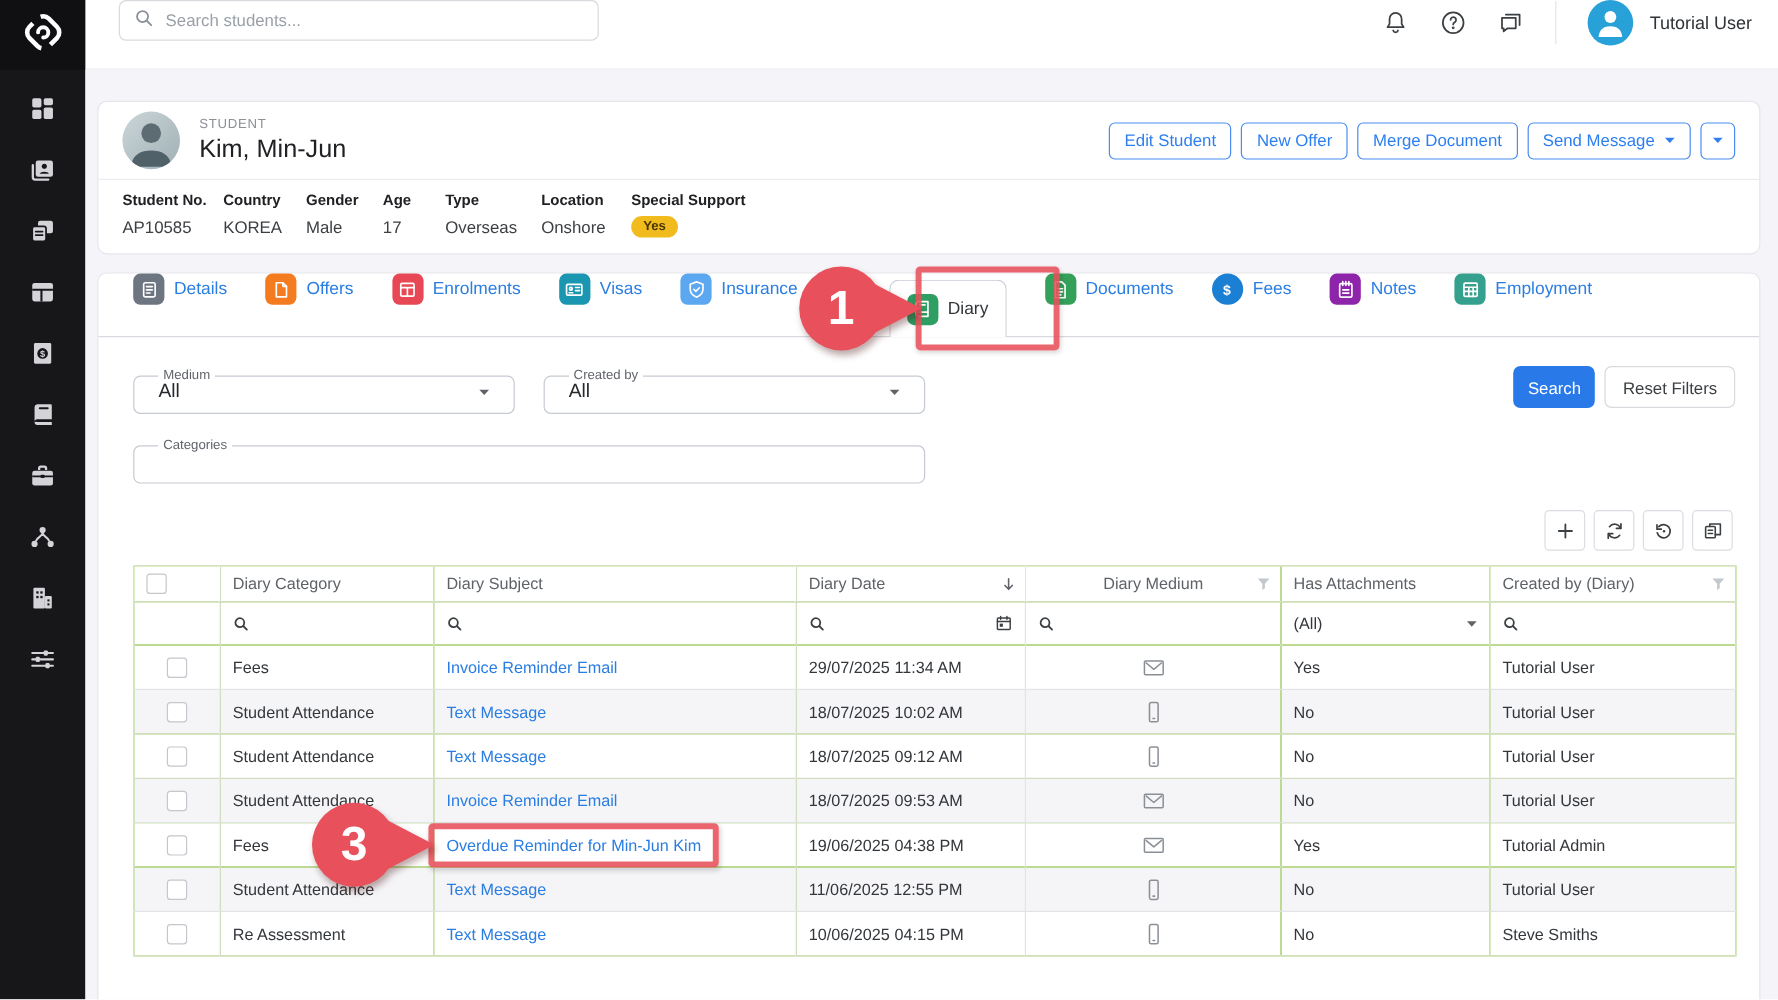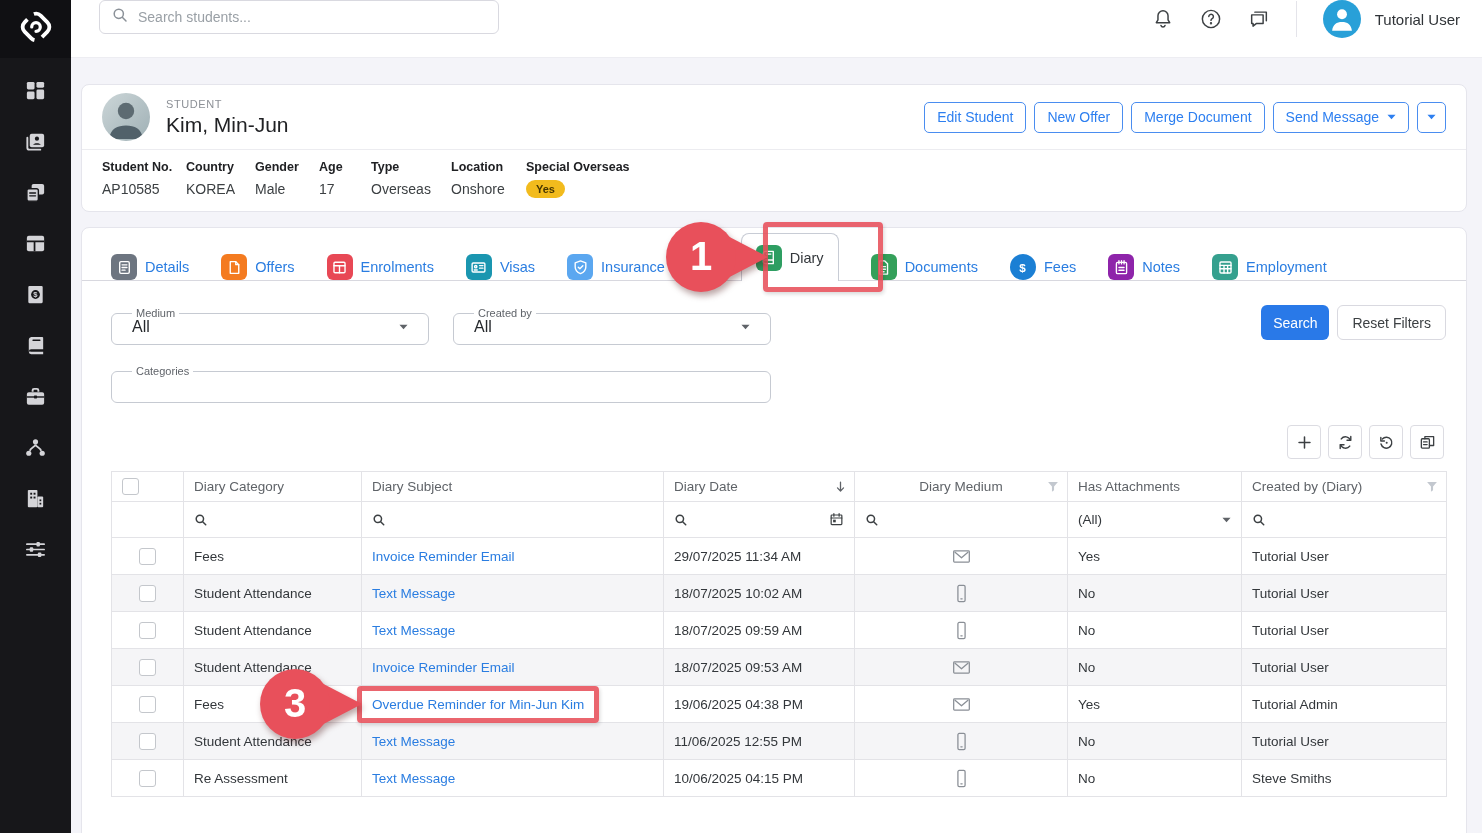--- a/index.html
+++ b/index.html
@@ -44,21 +44,21 @@
   .ci svg{width:9px;height:6px}
   .btn-caret{padding:0 9px}
   .sc-div{height:1px;background:#ececf0}
   .sc-info{display:flex;padding:10px 20px 13px}
   .field .flabel{font-size:12.5px;font-weight:700;color:#202124}
   .field .fvalue{font-size:14px;color:#3c4043;margin-top:7px}
   .field.f0{width:84px}.field.f1{width:69px}.field.f2{width:64px}.field.f3{width:52px}.field.f4{width:80px}.field.f5{width:75px}.field.f6{flex:1}
   .badge{display:inline-block;background:#f2bb1d;color:#473600;font-size:11px;font-weight:700;border-radius:10px;padding:3px 10px;margin-top:6px}
   
   .panel{flex:1;display:flex;flex-direction:column;position:relative;margin-bottom:-12px}
-  .tabstrip{display:flex;align-items:flex-end;height:53px;padding:0 20px 0 29px;border-bottom:1px solid #d8d8df;gap:32px;flex-shrink:0}
+  .tabstrip{display:flex;align-items:flex-start;height:53px;padding:0 20px 0 29px;border-bottom:1px solid #d8d8df;gap:32px;flex-shrink:0}
   .tab{display:flex;align-items:center;gap:8px;font-size:14.5px;color:#2a7de1;cursor:pointer;white-space:nowrap}
   .chip{width:26px;height:26px;border-radius:6px;display:flex;align-items:center;justify-content:center;flex-shrink:0}
   .chip.round{border-radius:50%}
   .chip svg{width:17px;height:17px}
   .tab.active{color:#33373b;background:#fff;border:1px solid #c8ccd5;border-bottom:none;border-radius:8px 8px 0 0;height:48px;padding:0 14px;align-self:flex-end;margin-bottom:-1px;margin-left:44px}
   
   .filters{position:relative;padding:26px 20px 0 29px;flex-shrink:0}
   .frow{display:flex;gap:24px}
   .frow + .frow{margin-top:20px}
   fieldset.sel{width:318px;height:38px;border:1px solid #c6cad2;border-radius:6px;padding:0 20px 6px;background:#fff;cursor:pointer}
@@ -324,21 +324,21 @@
               <div class="fvalue">17</div>
             </div>
             <div class="field f4">
               <div class="flabel">Type</div>
               <div class="fvalue">Overseas</div>
             </div>
             <div class="field f5">
               <div class="flabel">Location</div>
               <div class="fvalue">Onshore</div>
             </div>
-            <div class="field f6"><div class="flabel">Special Overseas</div><span class="badge">Yes</span></div>
+            <div class="field f6"><div class="flabel">Special Support</div><span class="badge">Yes</span></div>
           </div>
       </section>
 
       <section class="card panel">
         <div class="tabstrip">
             <div class="tab">
               <span class="chip" style="background: rgb(109, 117, 128);">
                 <svg viewBox="0 0 16 16" fill="none" stroke="#fff" stroke-width="1.3" stroke-linecap="round" stroke-linejoin="round">
                   <rect x="3.5" y="2.5" width="9" height="11" rx="1.2"></rect>
                   <path d="M5.7 5.5h4.6M5.7 8h4.6M5.7 10.5h2.8"></path>
@@ -631,21 +631,21 @@
                     </span>
                   </div>
                 </td>
                 <td>No</td>
                 <td>Tutorial User</td>
               </tr>
               <tr class="">
                 <td class="c-sel"><span class="cb"></span></td>
                 <td>Student Attendance</td>
                 <td><a class="link">Text Message</a></td>
-                <td>18/07/2025 09:59 AM</td>
+                <td>18/07/2025 09:12 AM</td>
                 <td>
                   <div class="fcell center">
                     <span class="mic">
                       <svg viewBox="0 0 18 18" fill="none" stroke="currentColor" stroke-width="1.2" stroke-linecap="round">
                         <rect x="5.6" y="1.4" width="6.8" height="15.2" rx="1.3"></rect>
                         <path d="M8.4 14h1.2"></path>
                       </svg>
                     </span>
                   </div>
                 </td>

